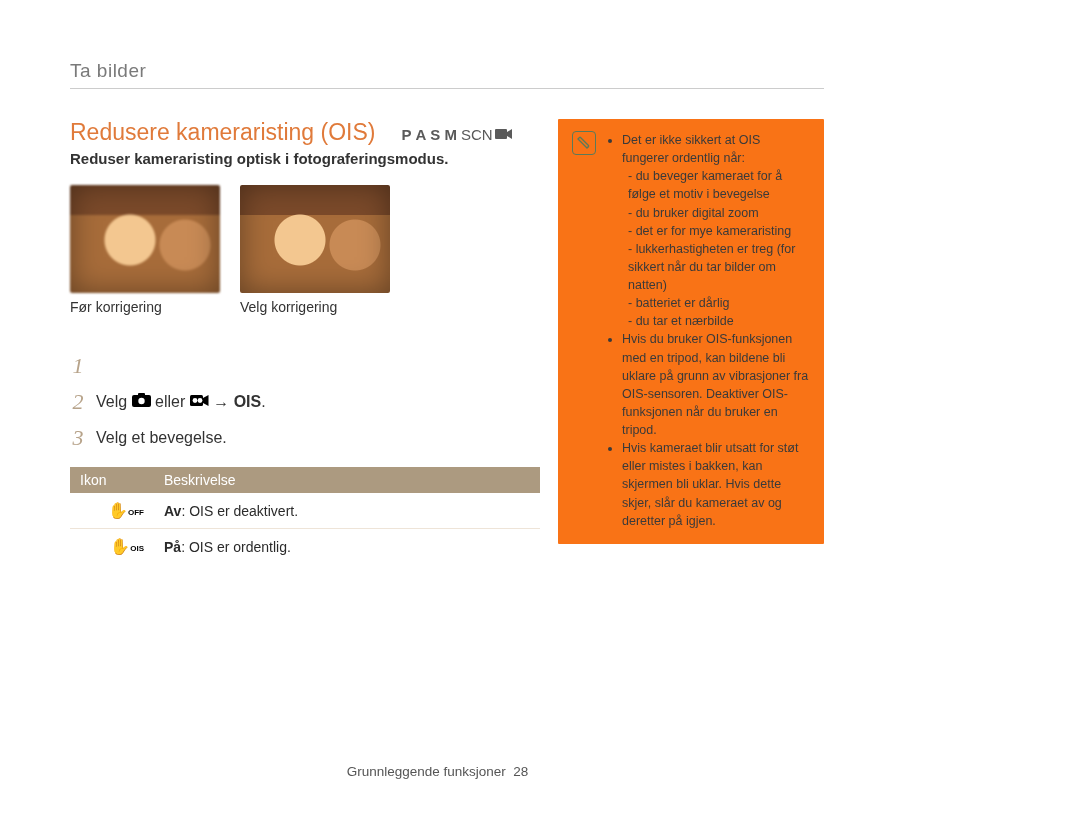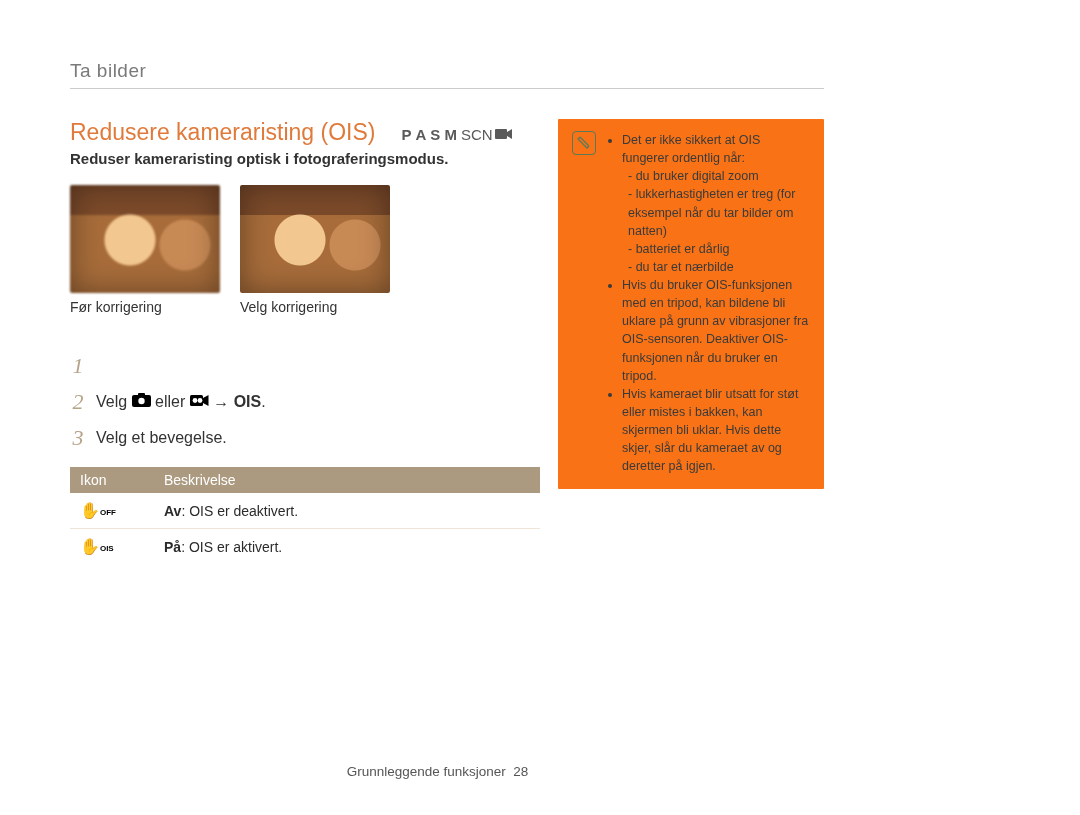--- a/index.html
+++ b/index.html
@@ -153,21 +153,21 @@
     text-align: left;
     padding: 5px 10px;
     font-size: 14px;
   }
   table.opts th:first-child { width: 64px; }
   table.opts td {
     padding: 8px 10px;
     border-bottom: 1px solid #eee4d8;
     vertical-align: middle;
   }
-  table.opts td.icon-cell { text-align: left; }
+  table.opts td.icon-cell { text-align: right; }
   table.opts tr:last-child td { border-bottom: none; }
   .hand-icon {
     display: inline-block;
     font-size: 16px;
     color: #000;
     position: relative;
   }
   .hand-sub {
     font-size: 8px;
     font-weight: bold;
@@ -299,42 +299,44 @@
             </td>
             <td>
               <span class="bold">Av</span><span>: OIS er deaktivert.</span>
             </td>
           </tr>
           <tr>
             <td class="icon-cell">
               <span class="hand-icon">✋<span class="hand-sub">OIS</span></span>
             </td>
             <td>
-              <span class="bold">På</span><span>: OIS er aktivert.</span>
+              <span class="bold">På</span><span>: OIS er ordentlig.</span>
             </td>
           </tr>
         </tbody>
       </table>
 
     </div>
 
     <div class="right-col">
       <div class="note-box">
         <div class="note-badge">
           <svg width="14" height="14" viewBox="0 0 14 14">
               <path d="M3 1 L12 10 M3 1 L1 3 L10 12 L12 10 M1 3 L3 5" stroke="#5a7a5a" stroke-width="1.3" fill="none"></path>
               <circle cx="11" cy="11" r="0.5" fill="#5a7a5a"></circle>
             </svg>
         </div>
         <ul>
           <li>
             <span>Det er ikke sikkert at OIS fungerer ordentlig når:</span>
             <ul>
+              <li>du beveger kameraet for å følge et motiv i bevegelse</li>
               <li>du bruker digital zoom</li>
-              <li>lukkerhastigheten er treg (for eksempel når du tar bilder om natten)</li>
+              <li>det er for mye kameraristing</li>
+              <li>lukkerhastigheten er treg (for sikkert når du tar bilder om natten)</li>
               <li>batteriet er dårlig</li>
               <li>du tar et nærbilde</li>
             </ul>
           </li>
           <li>Hvis du bruker OIS-funksjonen med en tripod, kan bildene bli uklare på grunn av vibrasjoner fra OIS-sensoren. Deaktiver OIS-funksjonen når du bruker en tripod.</li>
           <li>Hvis kameraet blir utsatt for støt eller mistes i bakken, kan skjermen bli uklar. Hvis dette skjer, slår du kameraet av og deretter på igjen.</li>
         </ul>
       </div>
     </div>
 

